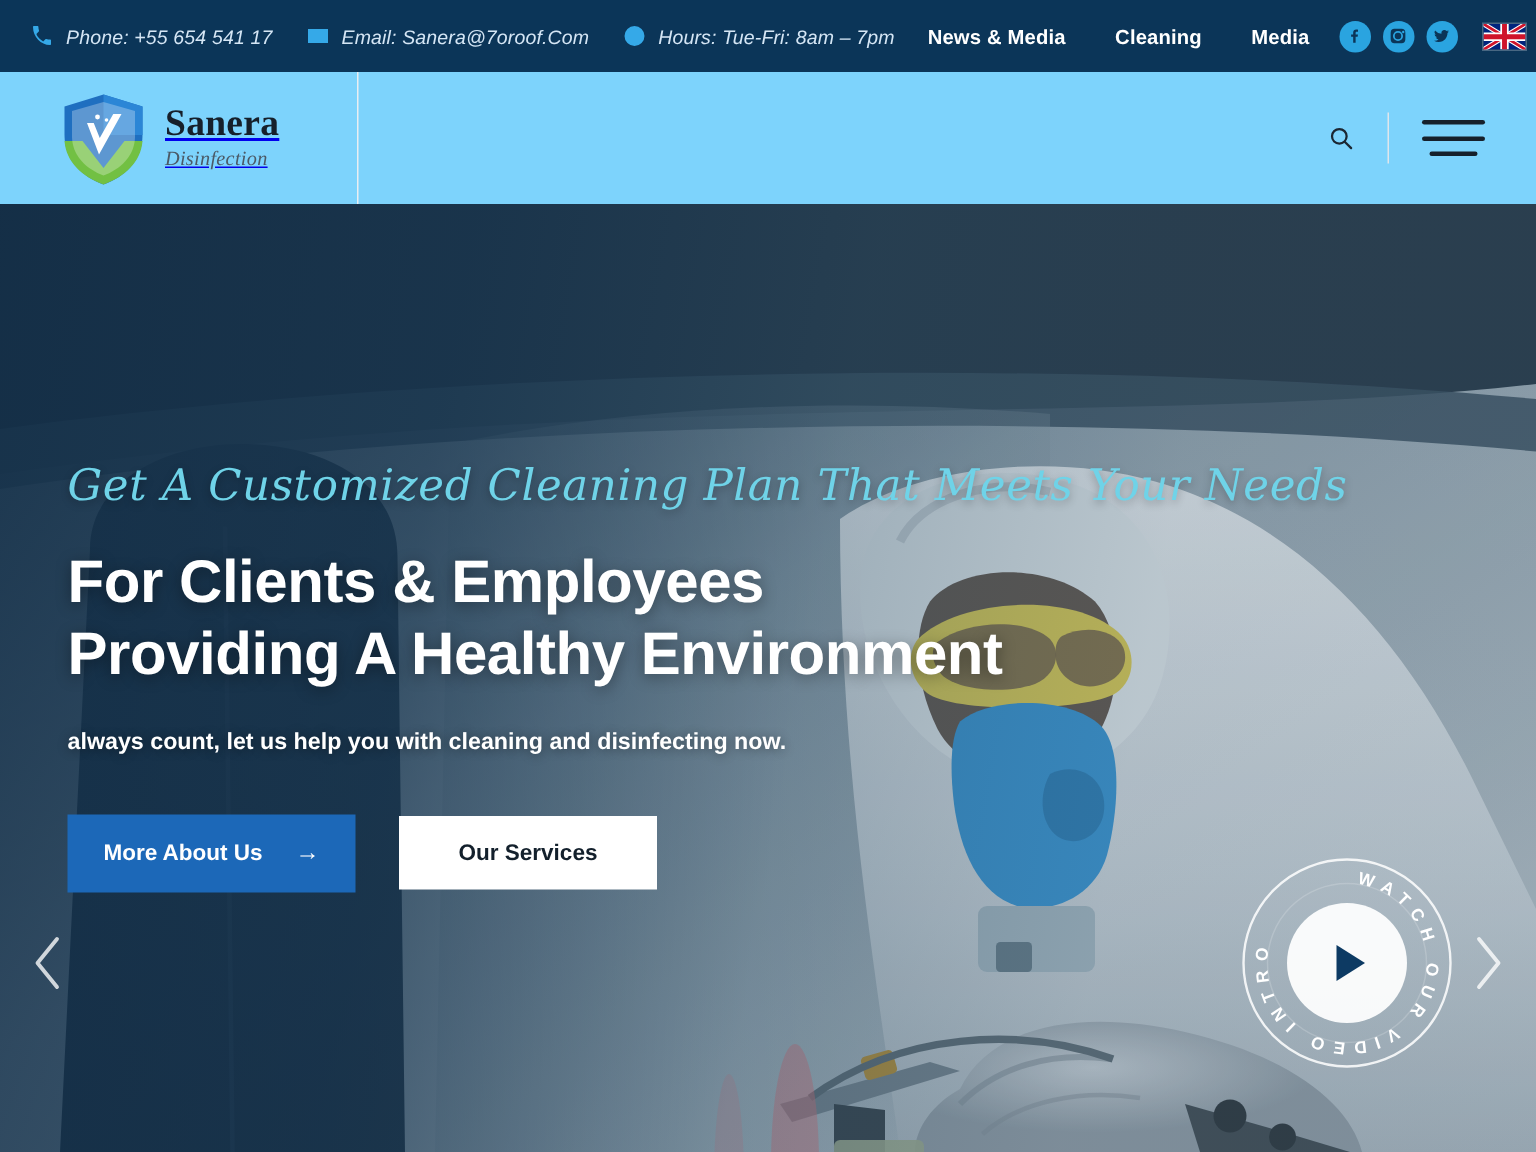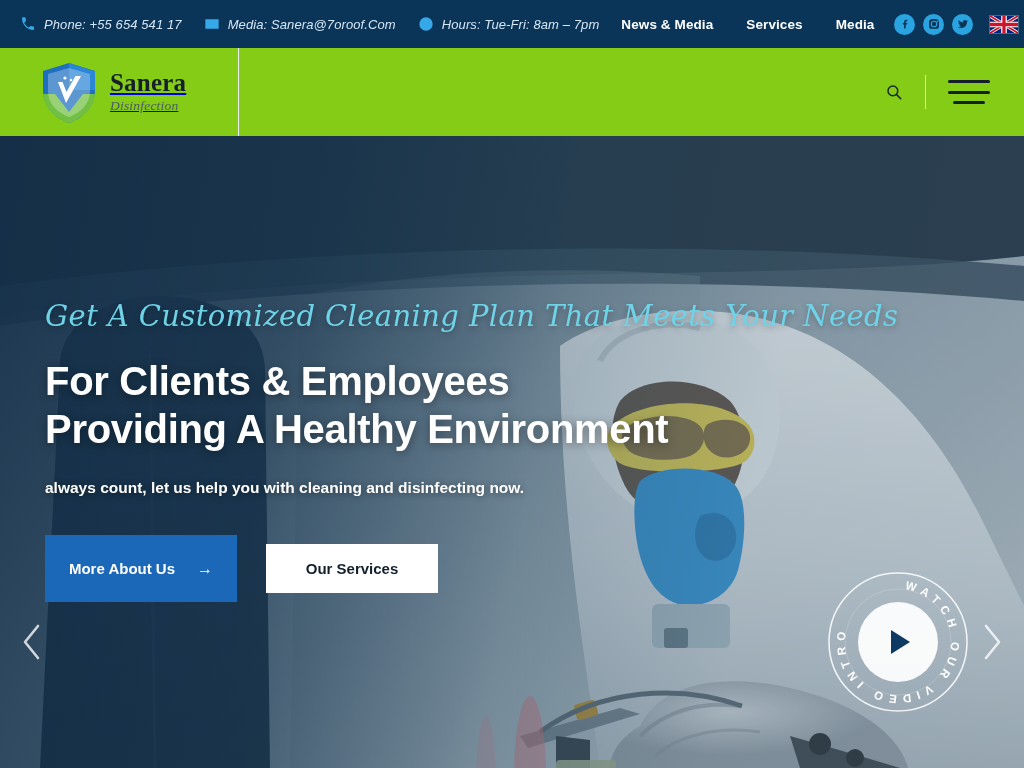--- a/index.html
+++ b/index.html
@@ -32,21 +32,21 @@
     width:21px;height:21px;border-radius:50%;background:#2aa4e0;
     display:flex;align-items:center;justify-content:center;
   }
   .soc svg{ width:12px;height:12px;fill:#0b3558; display:block;}
   .lang{ display:flex; align-items:center; gap:8px; }
   .flag{ width:30px;height:19px;display:block;flex:none;border:1px solid rgba(255,255,255,.25);}
   .lang-label{ color:#93b4d2; font-size:13.5px; }
 
   
   .header{
-    height:88px; background:#84cc16; display:flex; align-items:stretch;
+    height:88px; background:#7dd3fc; display:flex; align-items:stretch;
     position:relative; z-index:30;
   }
   .logo-wrap{
     width:239px; display:flex; align-items:center; gap:12px; padding-left:40px;
     border-right:1px solid #e9eef2;
   }
   .logo-mark{ width:58px;height:60px; display:block; flex:none;}
   .logo-txt .brand{
     font-family:"Liberation Serif", serif; font-size:25px; font-weight:700;
     color:#16202b; line-height:1.05; letter-spacing:.2px;
@@ -94,21 +94,21 @@
   .sub-copy{
     margin-top:22px; color:#ffffff; font-size:15.5px; font-weight:700;
     line-height:1.72; max-width:500px; text-shadow:0 1px 7px rgba(0,0,0,.42);
   }
   .cta-row{ margin-top:34px; display:flex; align-items:center; gap:29px; }
   .btn{
     border:none; cursor:pointer; font-family:"Liberation Sans",sans-serif;
     display:flex; align-items:center; justify-content:center;
   }
   .btn-primary{
-    background:#1c68b8; color:#fff; width:192px; height:67px;
+    background:#1c68b8; color:#fff; width:192px; height:52px;
     font-size:15px; font-weight:700; gap:22px;
   }
   .btn-primary .arr{ font-size:16px; line-height:1; }
   .btn-secondary{
     background:#ffffff; color:#13202c; width:172px; height:49px;
     font-size:15px; font-weight:700;
   }
 
   
   .video-badge{
@@ -150,37 +150,37 @@
       </span>
       <span class="txt">Phone: +55 654 541 17</span>
     </div>
 
     <div class="tb-item">
       <span class="tb-ico">
         <svg viewBox="0 0 24 24">
             <path d="M2 5h20v14H2V5zm10 7.2L3.6 6.6h16.8L12 12.2z"></path>
           </svg>
       </span>
-      <span class="txt">Media: Sanera@7oroof.Com</span>
+      <span class="txt">Email: Sanera@7oroof.Com</span>
     </div>
 
     <div class="tb-item">
       <span class="tb-ico">
         <svg viewBox="0 0 24 24">
             <path d="M12 2a10 10 0 1 0 0 20 10 10 0 0 0 0-20zm1 10.6V6h-2v7.4l5 3 1-1.7-4-2.1z"></path>
           </svg>
       </span>
       <span class="txt">Hours: Tue-Fri: 8am – 7pm</span>
     </div>
   </div>
 
   <div class="tb-right">
     <nav class="tb-nav">
       <a href="#">News &amp; Media</a>
-      <a href="#">Services</a>
+      <a href="#">Cleaning</a>
       <a href="#">Media</a>
     </nav>
 
     <div class="socials">
       <a href="#" class="soc">
         <svg viewBox="0 0 24 24">
             <path d="M13.5 21v-8h2.7l.4-3.1h-3.1V7.9c0-.9.25-1.5 1.55-1.5H16.7V3.6c-.29-.04-1.28-.12-2.43-.12-2.4 0-4.05 1.47-4.05 4.17V9.9H7.5V13h2.72v8h3.28z"></path>
           </svg>
       </a>
       <a href="#" class="soc">

